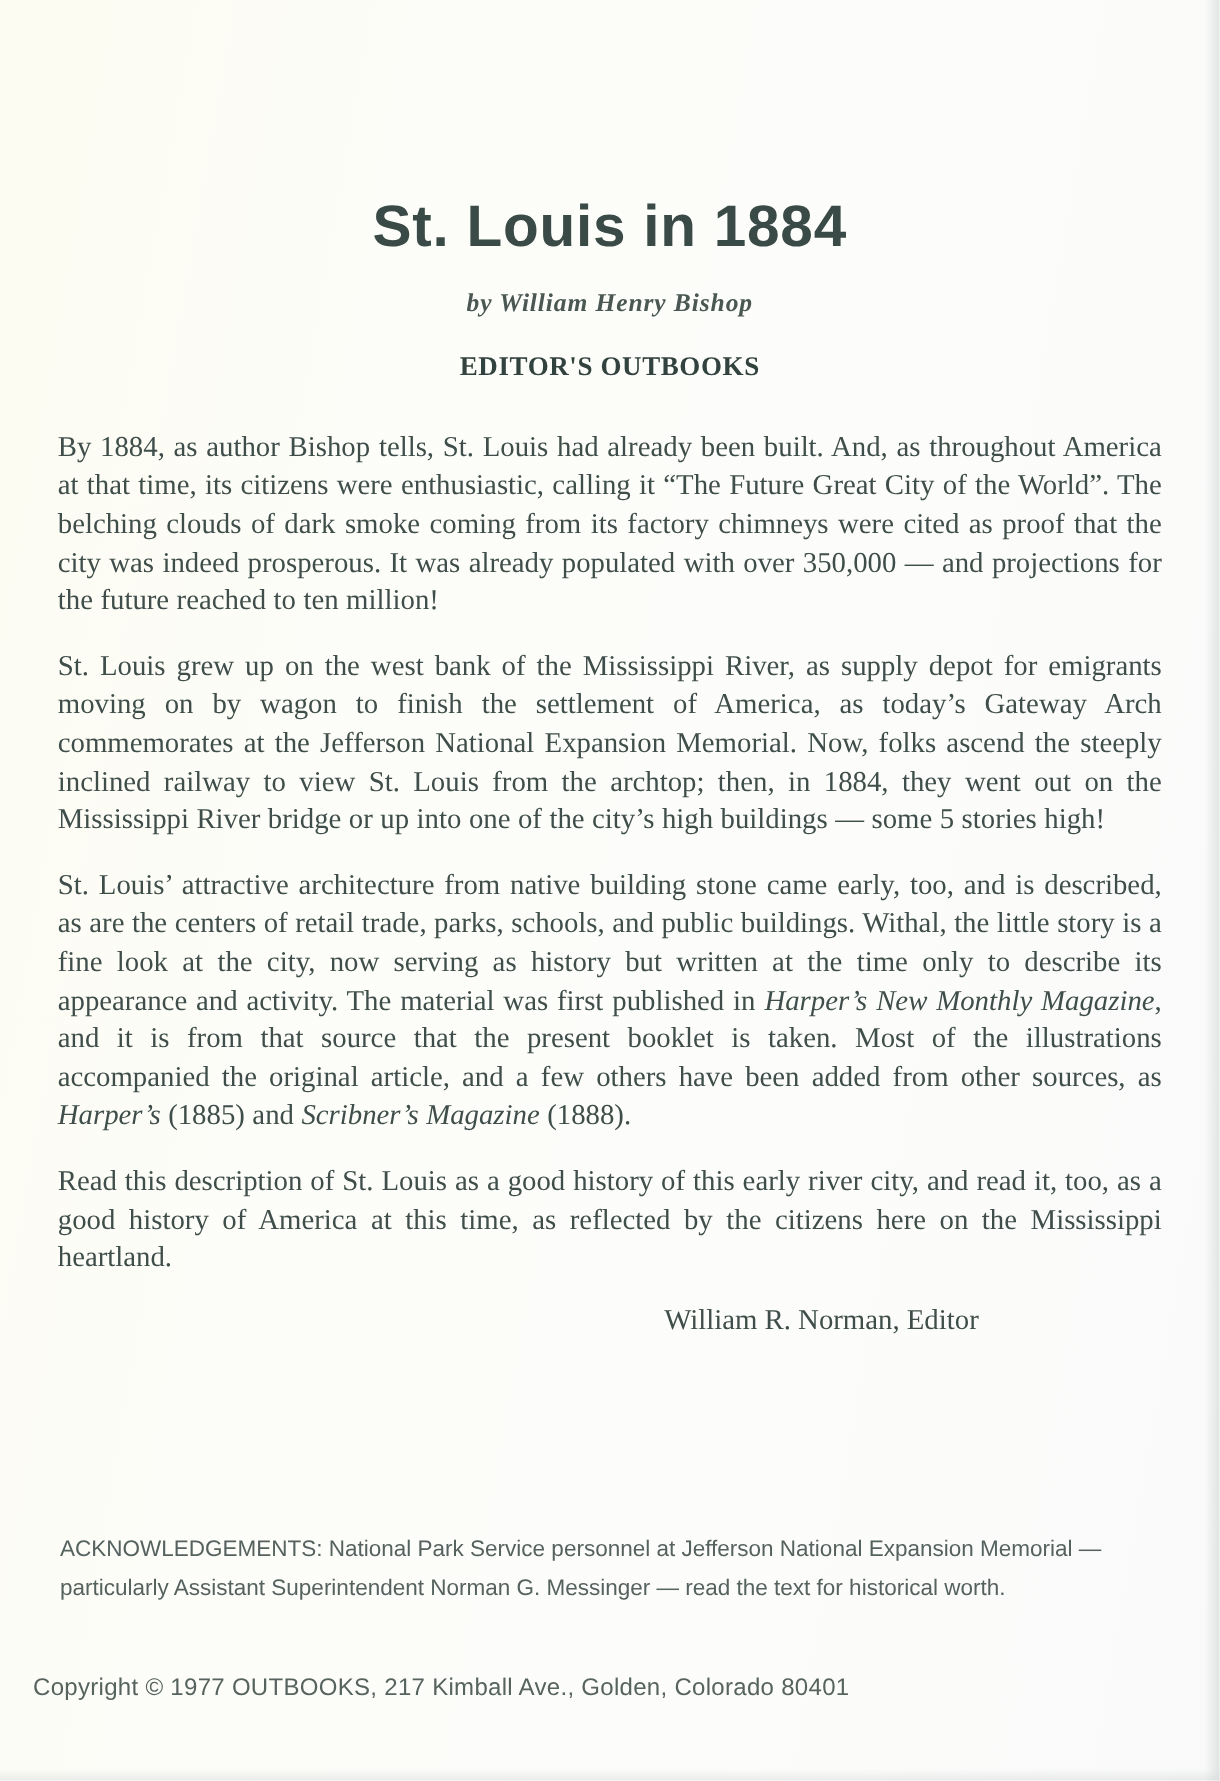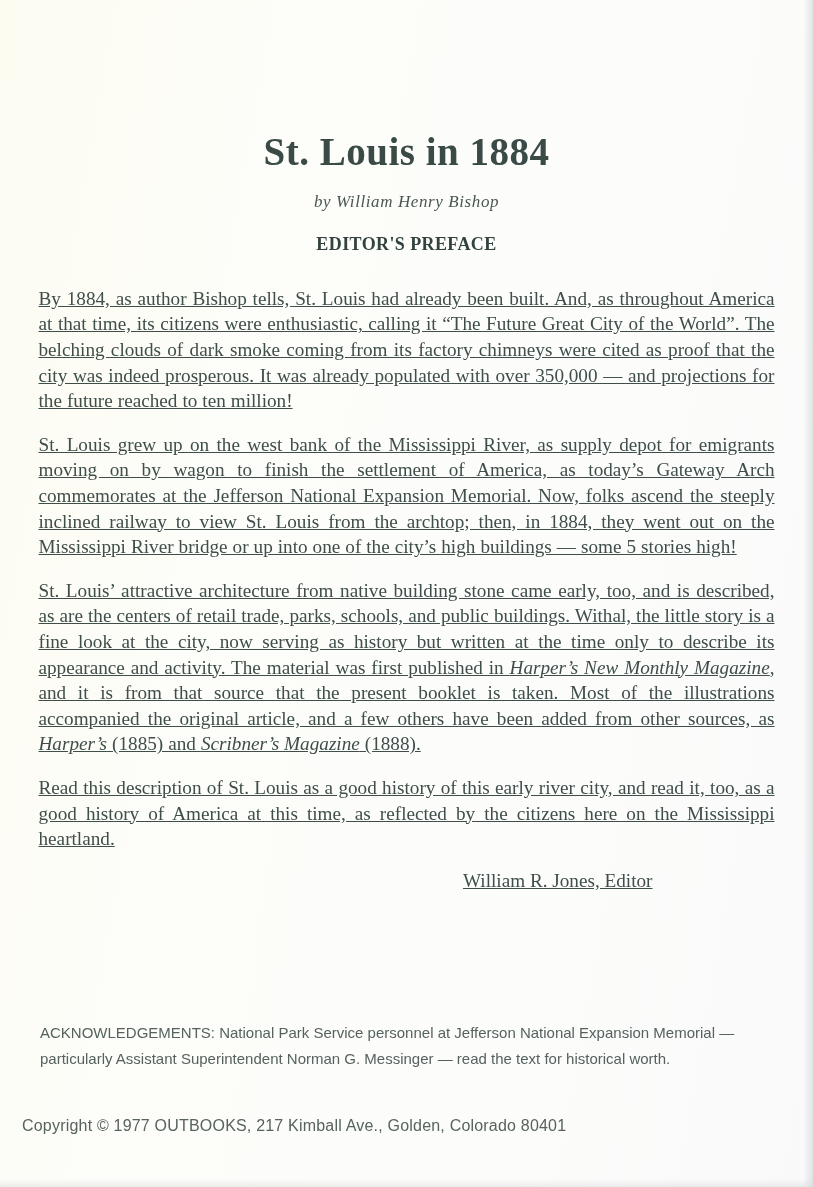--- a/index.html
+++ b/index.html
@@ -52,50 +52,50 @@
     height: 1187px;
     box-sizing: border-box;
   }
 
   
   .masthead {
     padding-top: 131px;
     text-align: center;
   }
   .doc-title {
-    font-family: Liberation Serif, serif;
+    font-family: Liberation Sans, sans-serif;
     font-weight: bold;
     font-size: 39px;
     letter-spacing: 0.5px;
     color: #3a4a46;
     line-height: 1.1;
     margin: 0;
   }
   .byline {
     margin: 18px 0 0 0;
     font-style: italic;
     font-size: 17px;
     letter-spacing: 0.6px;
     color: #4a5753;
+    font-weight: bold;
   }
   .section-heading {
     margin: 22px 0 0 0;
     font-weight: bold;
     font-size: 18px;
     letter-spacing: 0.4px;
     color: #32423e;
   }
 
   
   .body-copy {
     margin: 0 auto;
     padding: 0;
     width: 736px;
     margin-top: 31px;
-    text-decoration: underline;
   }
   .para {
     text-align: justify;
     text-justify: inter-word;
     font-size: 19.2px;
     line-height: 25.6px;
     margin: 0 0 18px 0;
     color: #3f4e4a;
     word-spacing: 0.2px;
   }
@@ -146,28 +146,28 @@
 
 <div class="scan-tint"></div>
 <div class="scan-edge-right"></div>
 <div class="scan-edge-bottom"></div>
 
 <div class="page">
 
   <div class="masthead">
     <h1 class="doc-title">St. Louis in 1884</h1>
     <div class="byline">by William Henry Bishop</div>
-    <div class="section-heading">EDITOR'S PREFACE</div>
+    <div class="section-heading">EDITOR'S OUTBOOKS</div>
   </div>
 
   <div class="body-copy">
     <p class="para"><span>By 1884, as author Bishop tells, St. Louis had already been built. And, as throughout America at that time, its citizens were enthusiastic, calling it “The Future Great City of the World”. The belching clouds of dark smoke coming from its factory chimneys were cited as proof that the city was indeed prosperous. It was already populated with over 350,000 — and projections for the future reached to ten million!</span></p>
     <p class="para"><span>St. Louis grew up on the west bank of the Mississippi River, as supply depot for emigrants moving on by wagon to finish the settlement of America, as today’s Gateway Arch commemorates at the Jefferson National Expansion Memorial. Now, folks ascend the steeply inclined railway to view St. Louis from the archtop; then, in 1884, they went out on the Mississippi River bridge or up into one of the city’s high buildings — some 5 stories high!</span></p>
     <p class="para"><span>St. Louis’ attractive architecture from native building stone came early, too, and is described, as are the centers of retail trade, parks, schools, and public buildings. Withal, the little story is a fine look at the city, now serving as history but written at the time only to describe its appearance and activity.  The material was first published in </span><em>Harper’s New Monthly Magazine</em><span>, and it is from that source that the present booklet is taken. Most of the illustrations accompanied the original article, and a few others have been added from other sources, as </span><em>Harper’s</em><span> (1885) and </span><em>Scribner’s Magazine</em><span> (1888).</span></p>
     <p class="para"><span>Read this description of St. Louis as a good history of this early river city, and read it, too, as a good history of America at this time, as reflected by the citizens here on the Mississippi heartland.</span></p>
-    <div class="signature">William R. Jones, Editor</div>
+    <div class="signature">William R. Norman, Editor</div>
   </div>
 
   <div class="ack">ACKNOWLEDGEMENTS: National Park Service personnel at Jefferson National Expansion Memorial — particularly Assistant Superintendent Norman G. Messinger — read the text for historical worth.</div>
 
   <div class="copyright">Copyright © 1977 OUTBOOKS, 217 Kimball Ave., Golden, Colorado 80401</div>
 
 </div>
 
 </body></html>

